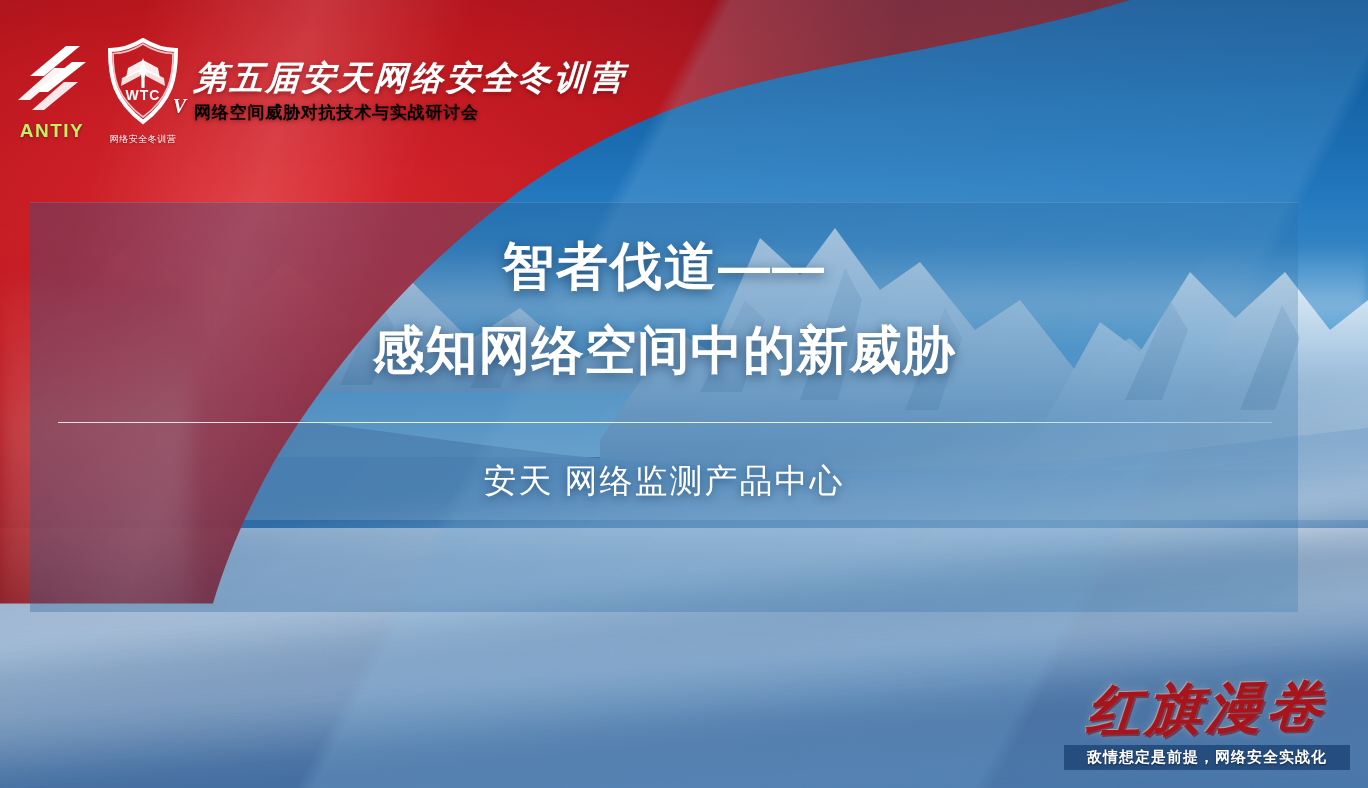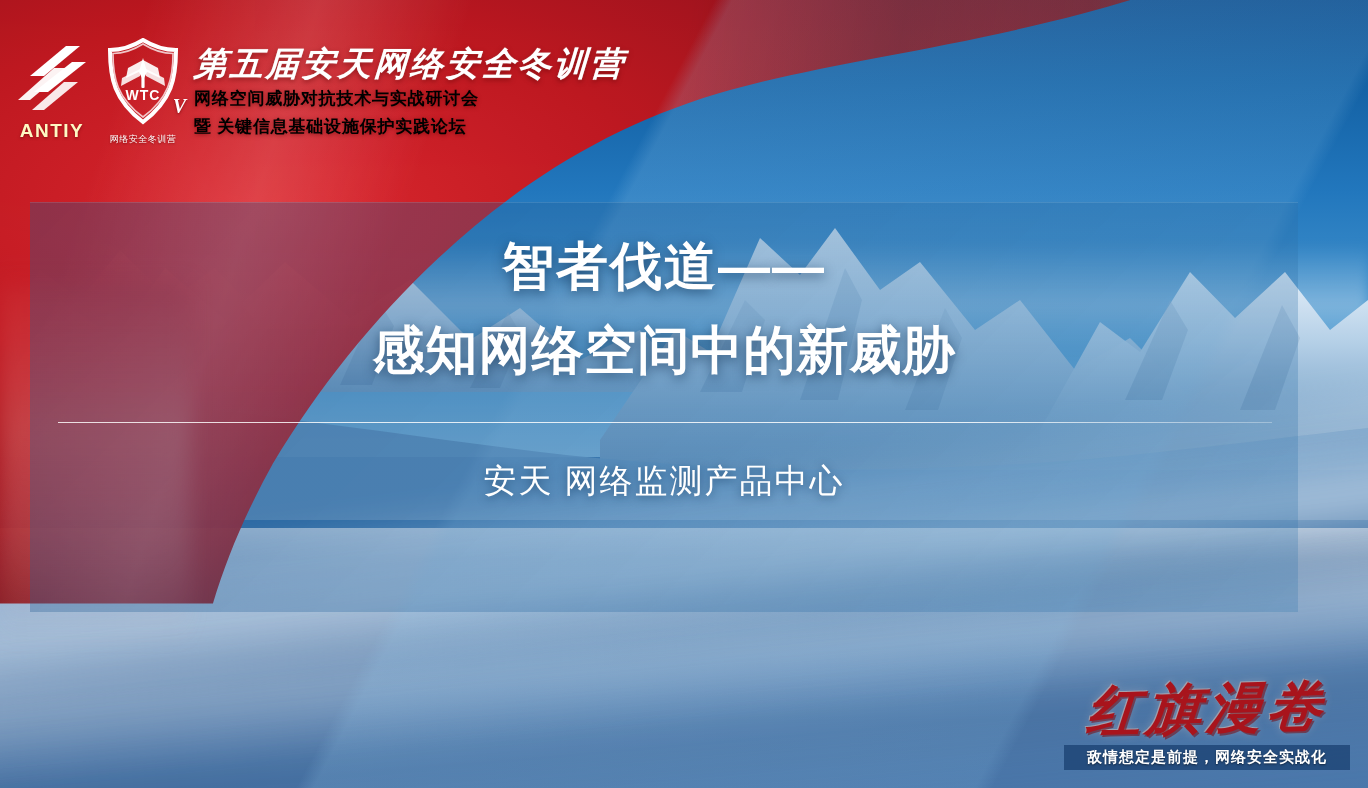--- a/index.html
+++ b/index.html
@@ -117,21 +117,21 @@
   }
 
   
   .antiy{
     position:relative; width:76px; height:100px;
     margin-right:12px; flex:0 0 auto;
   }
   .antiy svg{display:block;}
   .antiy-word{
     position:absolute; left:0; bottom:0; width:100%;
-    text-align:center; color:#fef9c3;
+    text-align:center; color:#bef264;
     font-size:19px; font-weight:700; letter-spacing:1.5px;
     font-family:"Liberation Sans",sans-serif;
     text-shadow:0 1px 3px rgba(80,0,0,.5);
   }
 
   
   .shield{
     position:relative; width:82px; height:108px;
     margin-right:10px; flex:0 0 auto;
   }
@@ -326,21 +326,20 @@
         </g>
         <text x="41" y="62" text-anchor="middle" fill="#ffffff" font-family="Liberation Sans, sans-serif" font-size="14" font-weight="700" letter-spacing="1">WTC</text>
       </svg>
       <div class="shield-v">V</div>
       <div class="shield-cap">网络安全冬训营</div>
     </div>
 
     <div class="evt">
       <div class="evt-main">第五届安天网络安全冬训营</div>
       <div class="evt-sub">网络空间威胁对抗技术与实战研讨会</div>
-      <div class="evt-sub">暨 关键信息基础设施保护实践论坛</div>
     </div>
   </div>
 
   <div class="panel">
     <div class="panel-inner">
       <div class="title">智者伐道——</div>
       <div class="title title-l2">感知网络空间中的新威胁</div>
     </div>
     <div class="divider"></div>
     <div class="subtitle">安天  网络监测产品中心</div>

